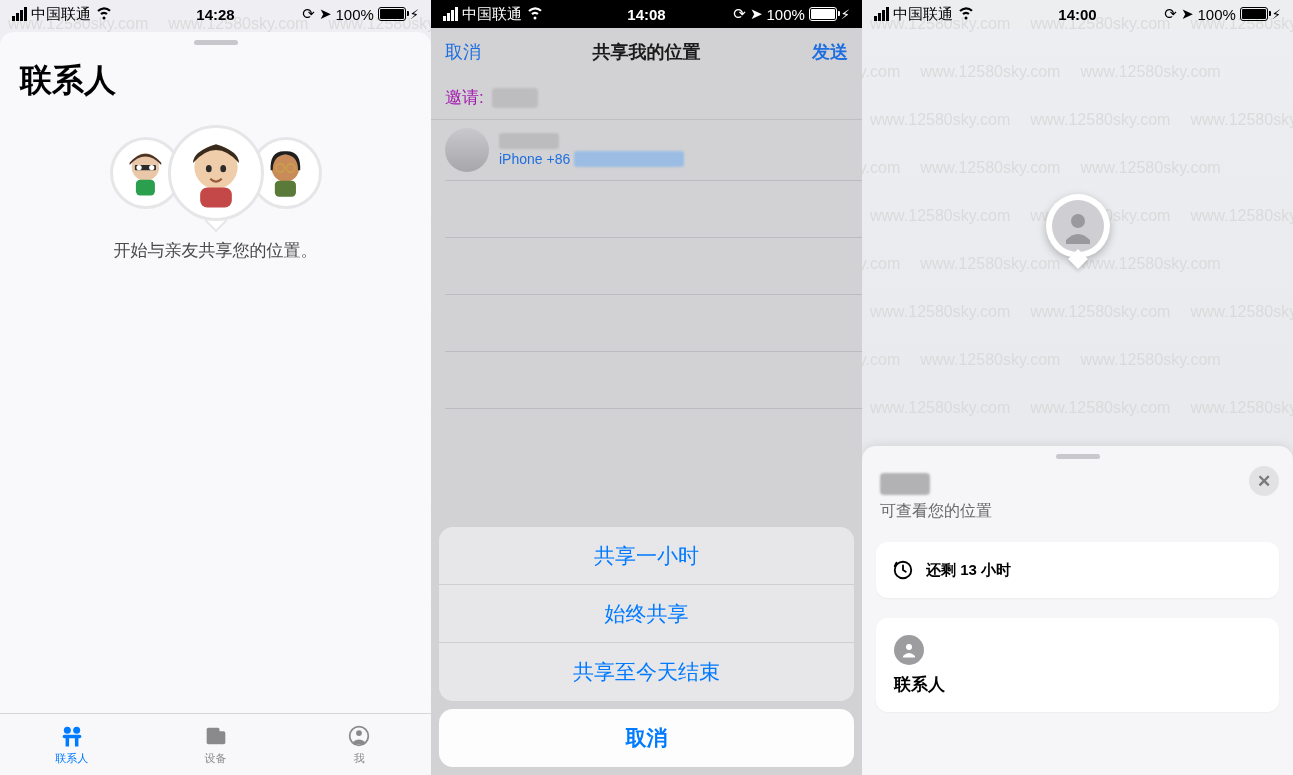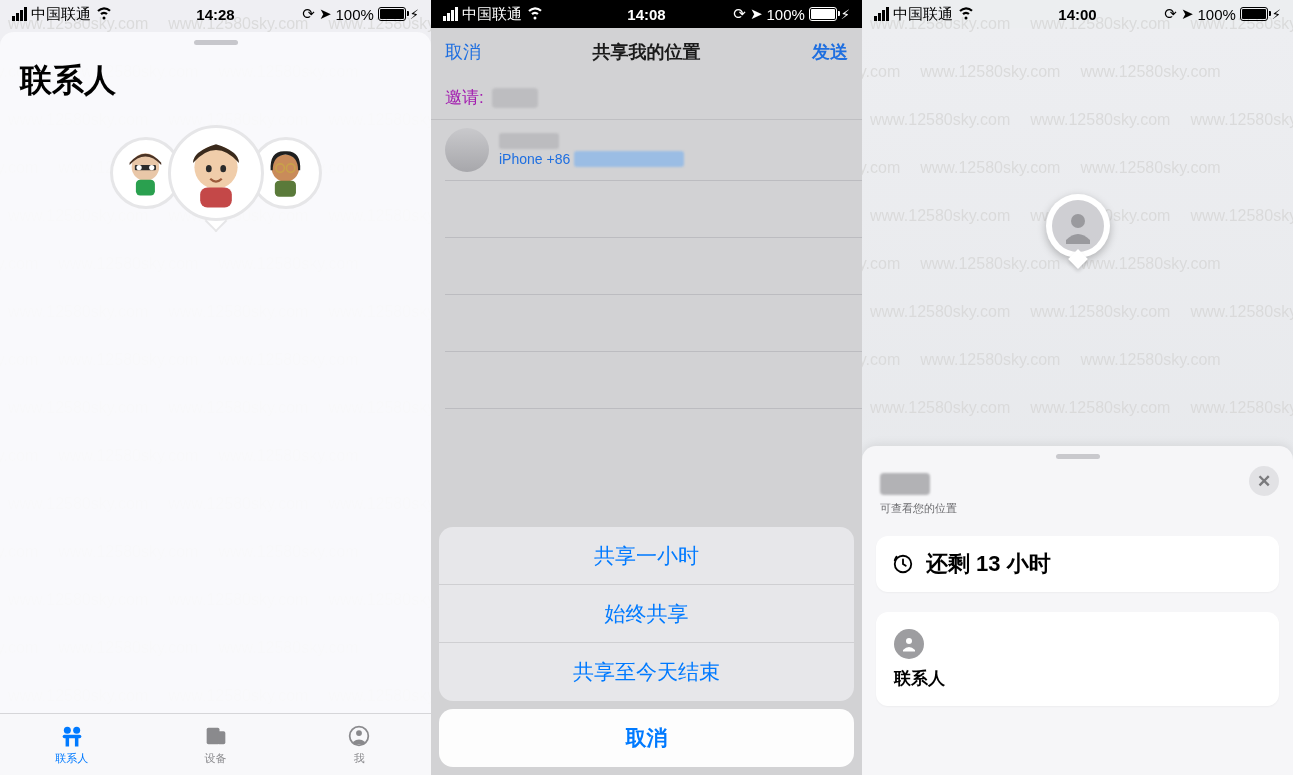--- a/index.html
+++ b/index.html
@@ -74,24 +74,24 @@
   .p3 { background:#eceef0; }
   .map3 { position:absolute; inset:28px 0 0 0; background:linear-gradient(#edeef1,#e4e6e9); z-index:0; }
   .loc-pin { position:absolute; left:50%; top:230px; transform:translate(-50%,-50%); z-index:3; }
   .loc-pin .ring { width:64px; height:64px; border-radius:50%; background:#fff; box-shadow:0 3px 8px rgba(0,0,0,0.25); display:flex; align-items:center; justify-content:center;}
   .loc-pin .inner { width:52px; height:52px; border-radius:50%; background:#cfcfd3; display:flex; align-items:center; justify-content:center;}
   .loc-pin .arrow { width:14px;height:14px;background:#fff;transform:rotate(45deg);margin:-6px auto 0;box-shadow:2px 2px 4px rgba(0,0,0,0.15);}
   .card3 { position:absolute; left:0; right:0; bottom:0; top:446px; background:#f6f6f8; border-radius:14px 14px 0 0; z-index:5; box-shadow:0 -2px 10px rgba(0,0,0,0.08);}
   .card3 .grabber { margin-top:8px; background:#c9c9cd; }
   .card3 .closebtn { position:absolute; right:14px; top:20px; width:30px; height:30px; border-radius:50%; background:#e2e2e5; color:#7a7a7d; display:flex;align-items:center;justify-content:center;font-size:17px;font-weight:700;cursor:pointer;}
   .card3 .name-blur { width:50px;height:22px;background:#b2b2b5;border-radius:4px;filter:blur(1px);margin:14px 0 0 18px;}
-  .card3 .sub3 { font-size:11px; color:#6a6a6d; margin:6px 0 0 18px;}
+  .card3 .sub3 { font-size:16px; color:#6a6a6d; margin:6px 0 0 18px;}
   .time-card { background:#fff; border-radius:12px; margin:20px 14px 0; height:56px; display:flex; align-items:center; gap:12px; padding:0 16px; box-shadow:0 1px 2px rgba(0,0,0,0.04);}
   .time-card .clk { width:22px;height:22px; color:#000;}
-  .time-card .txt { font-size:22px; font-weight:600; color:#000;}
+  .time-card .txt { font-size:15px; font-weight:600; color:#000;}
   .btn-row { display:flex; gap:14px; margin:20px 14px 0; }
   .btn-card { flex:1; background:#fff; border-radius:12px; height:94px; display:flex; flex-direction:column; justify-content:center; padding:0 18px; gap:8px; box-shadow:0 1px 2px rgba(0,0,0,0.04); cursor:pointer;}
   .btn-card .ico { width:30px;height:30px;border-radius:50%;background:#9d9da0;display:flex;align-items:center;justify-content:center;color:#fff;}
   .btn-card .lbl { font-size:17px; font-weight:600; color:#000;}
 </style>
 </head>
 <body>
 
 <div class="phone p1">
   <div class="wm-layer">
@@ -237,20 +237,21 @@
             <circle cx="50" cy="40" r="26" fill="#c98b5a"></circle>
             <path d="M22 44 Q20 6 50 8 Q80 6 78 44 L74 44 Q74 16 50 14 Q26 16 26 44 Z" fill="#1f1f1f"></path>
             <circle cx="40" cy="40" r="8" fill="none" stroke="#c9a04a" stroke-width="3"></circle>
             <circle cx="60" cy="40" r="8" fill="none" stroke="#c9a04a" stroke-width="3"></circle>
             <rect x="30" y="64" width="40" height="30" fill="#5a7a3a" rx="8"></rect>
           </svg>
       </div>
     </div>
     <div class="memo-point"></div>
 
+    <p class="sub">开始与亲友共享您的位置。</p>
 
   </div>
 
   <div class="tabbar">
     <div class="tab active">
       <svg viewBox="0 0 48 40" fill="currentColor">
           <circle cx="16" cy="10" r="6"></circle>
           <circle cx="32" cy="10" r="6"></circle>
           <rect x="8" y="18" width="32" height="6" rx="3"></rect>
           <rect x="13" y="22" width="6" height="16"></rect>

